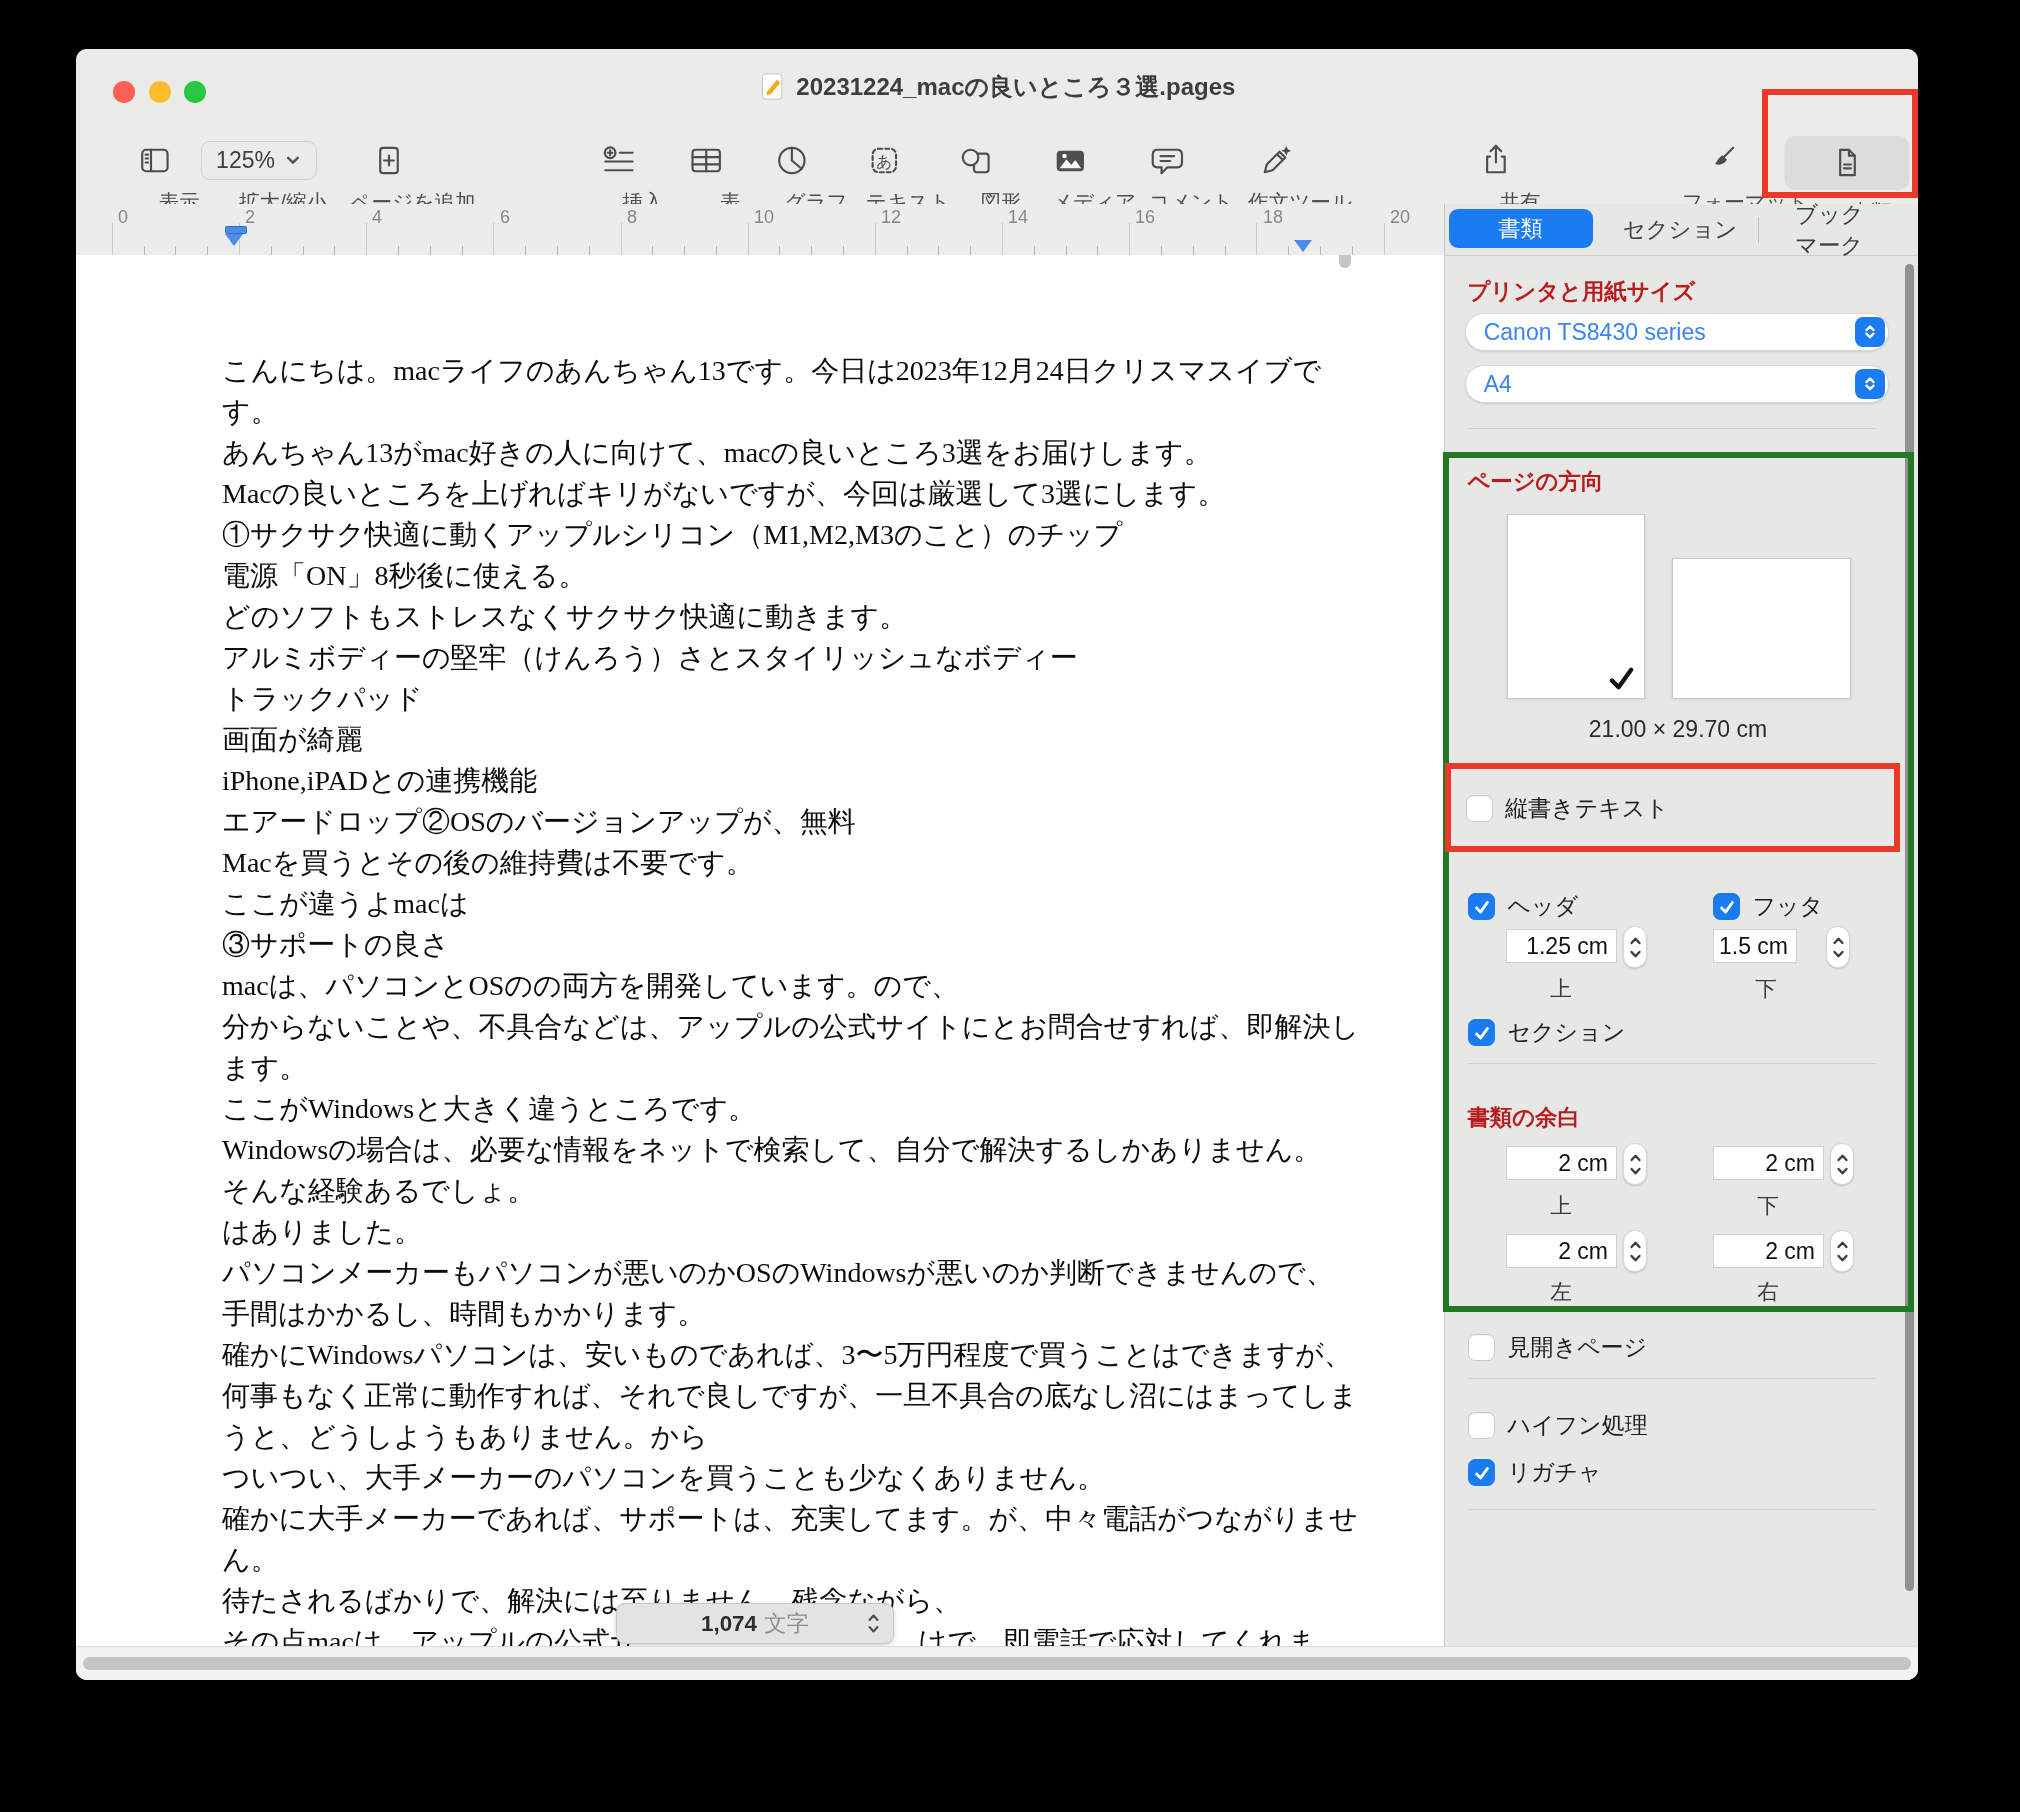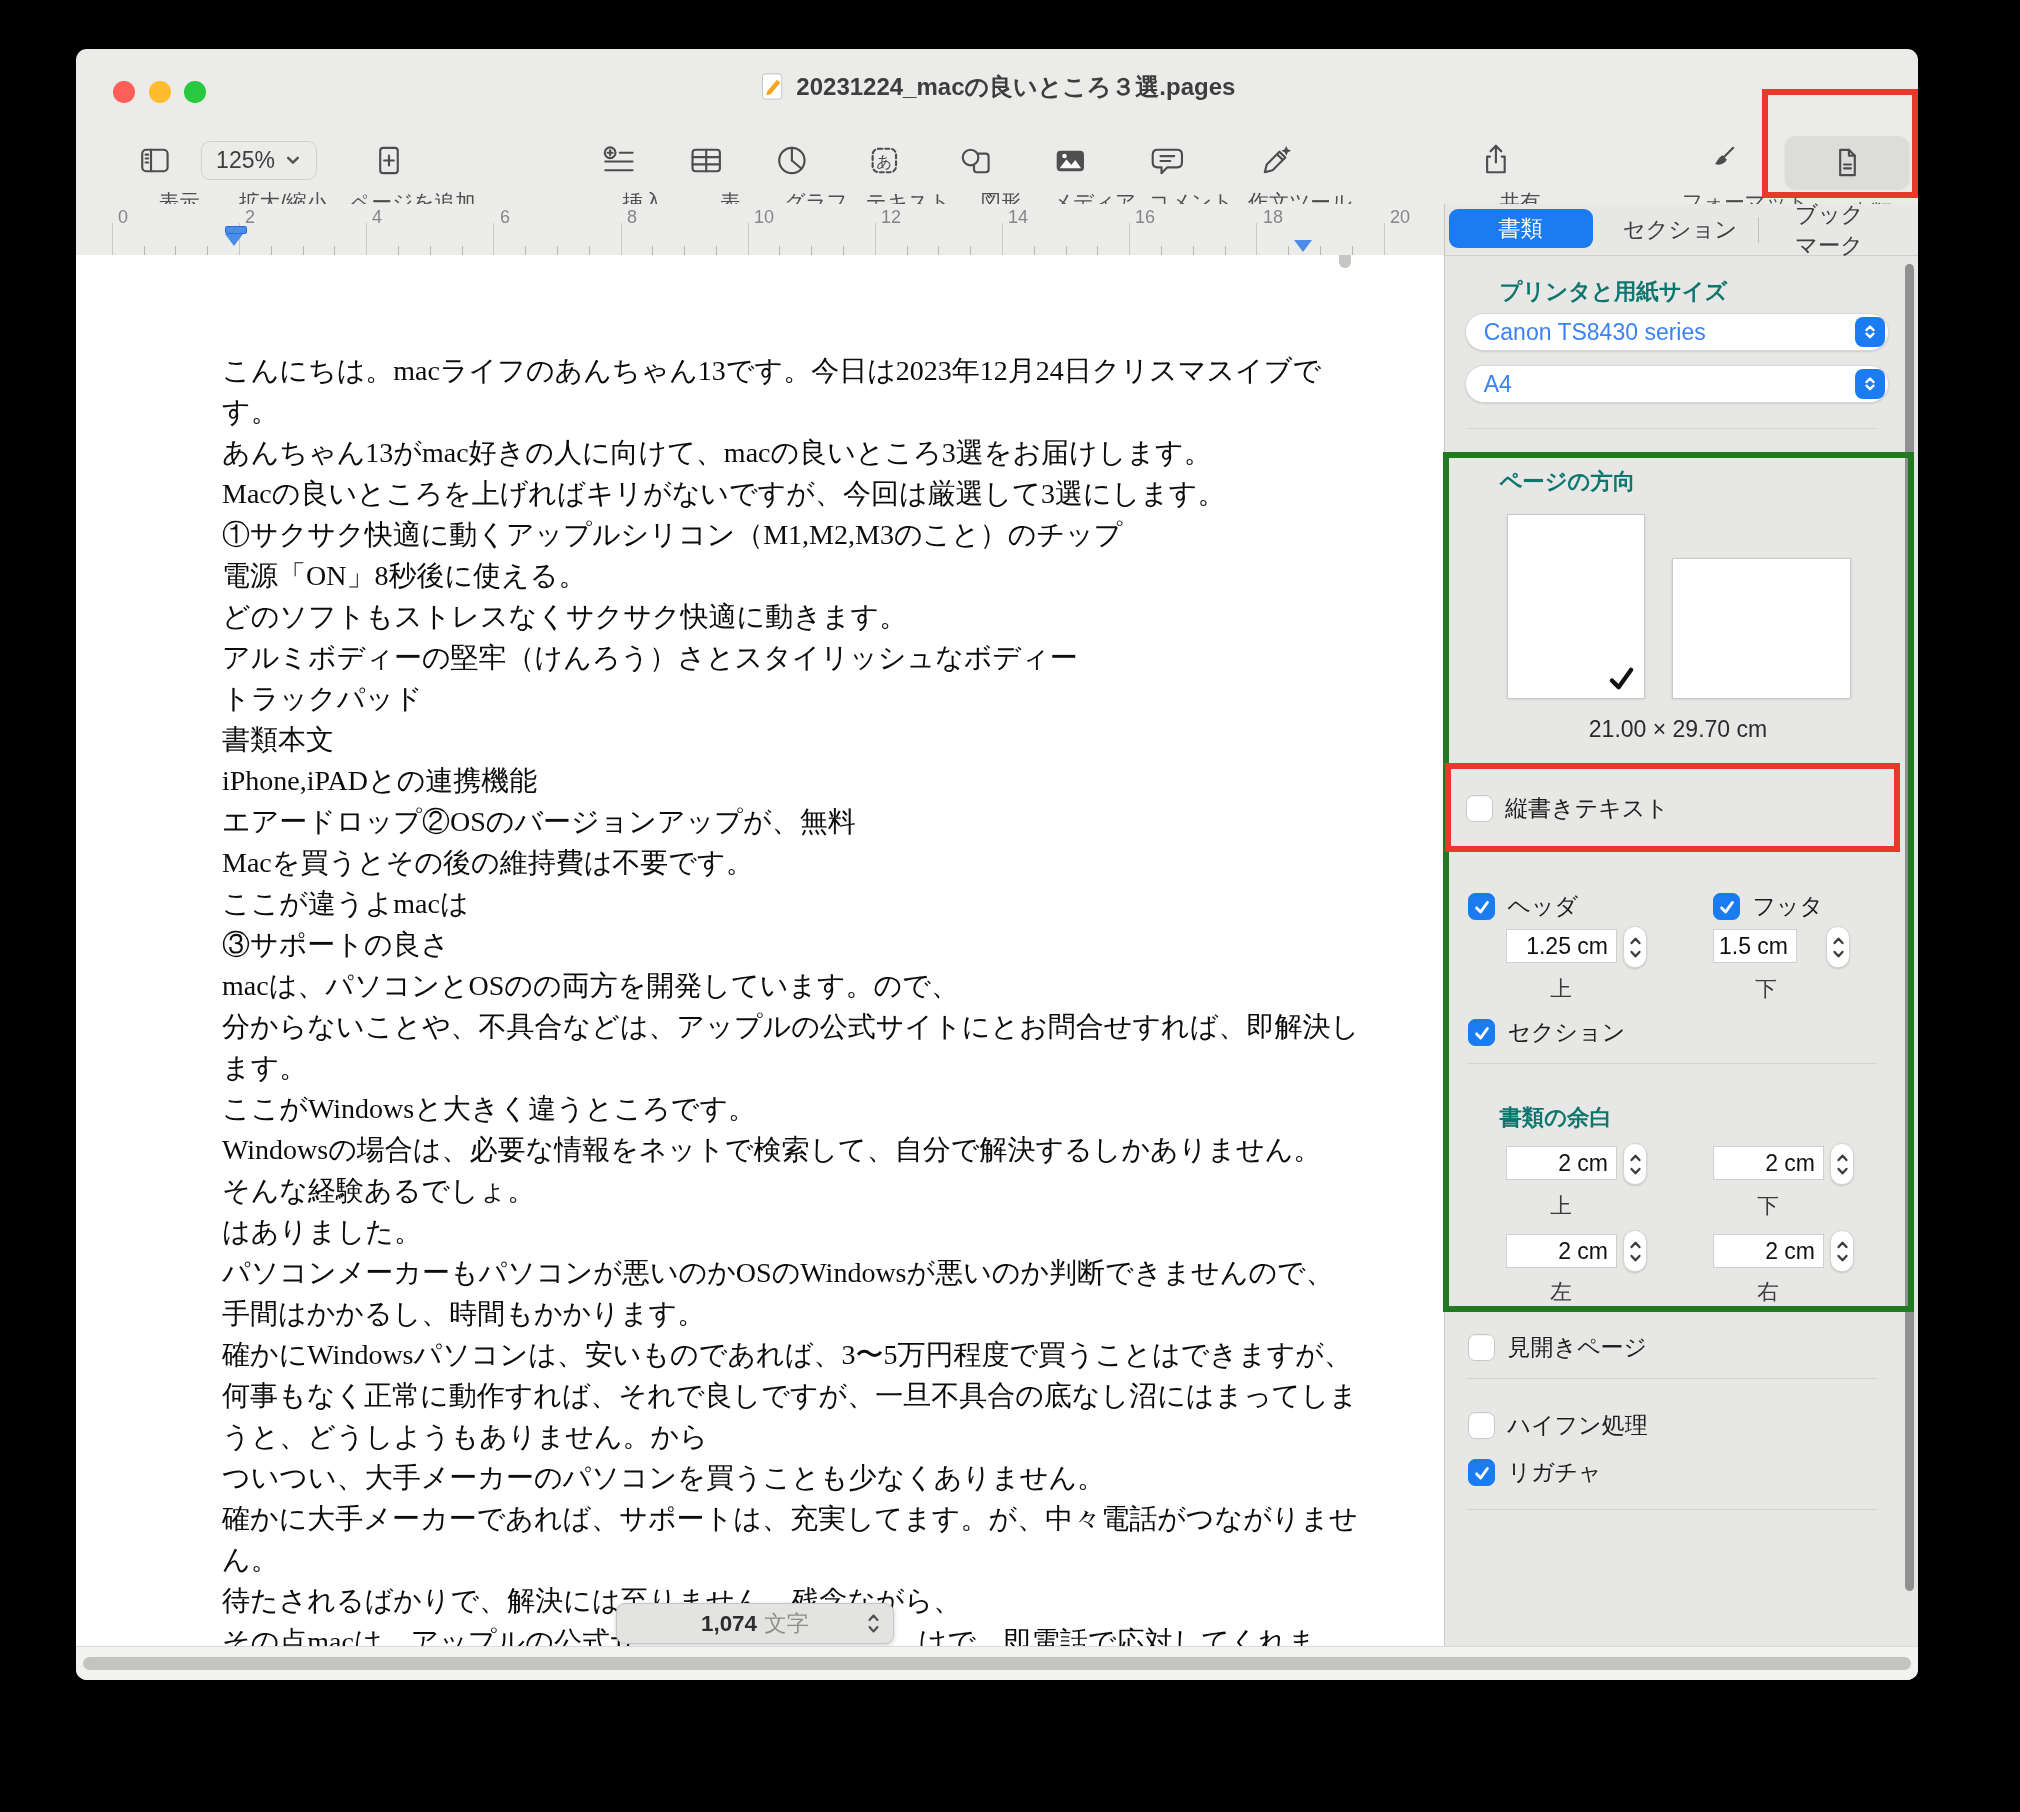--- a/index.html
+++ b/index.html
@@ -62,21 +62,21 @@
   
   .sidebar{position:absolute;left:1368px;top:155px;width:474px;height:1442px;background:#e7e7e6;
            border-left:0.9px solid #c6c6c5;box-sizing:border-box;}
   .tabsrow{position:absolute;left:0;top:0;width:100%;height:51px;border-bottom:0.9px solid #cfcfce;}
   .tabpill{position:absolute;left:3.6px;top:4.5px;width:144px;height:39px;border-radius:9px;background:#1a7cf0;
            color:#fff;font-size:22.4px;display:flex;align-items:center;justify-content:center;}
   .tabplain{position:absolute;top:0;height:51px;display:flex;align-items:center;justify-content:center;
             font-size:22.4px;color:#3e3e3e;transform:translateX(-50%);}
   .tabdiv{position:absolute;left:313px;top:12.5px;width:0.9px;height:26px;background:#c2c2c1;}
 
-  .sec-title{position:absolute;font-size:22.4px;font-weight:700;color:#0f766e;margin-left:32px;}
+  .sec-title{position:absolute;font-size:22.4px;font-weight:700;color:#b91c1c;}
   .sdivider{position:absolute;left:22.4px;width:410px;height:0.9px;background:#d3d3d2;}
 
   .dropdown{position:absolute;left:19.7px;width:424px;height:38px;background:#fff;border-radius:19px;
             border:0.9px solid #d8d8d7;box-shadow:0 0.9px 1.8px rgba(0,0,0,.12);box-sizing:border-box;
             display:flex;align-items:center;padding-left:18px;font-size:23px;color:#3b82f6;}
   .dd-chev{position:absolute;right:2.7px;top:2.7px;width:30px;height:30px;border-radius:8px;background:#1a7cf0;
            display:flex;align-items:center;justify-content:center;}
   .dd-chev svg{width:16px;height:19.7px;stroke:#fff;fill:none;stroke-width:2.6;stroke-linecap:round;stroke-linejoin:round;}
 
   .thumb-page{position:absolute;background:#fff;border:0.9px solid #c9c9c8;box-shadow:0 0.9px 2.7px rgba(0,0,0,.14);}
@@ -329,21 +329,21 @@
     <div class="doctext">
         <div class="doc-line">こんにちは。macライフのあんちゃん13です。今日は2023年12月24日クリスマスイブで</div>
         <div class="doc-line">す。</div>
         <div class="doc-line">あんちゃん13がmac好きの人に向けて、macの良いところ3選をお届けします。</div>
         <div class="doc-line">Macの良いところを上げればキリがないですが、今回は厳選して3選にします。</div>
         <div class="doc-line">①サクサク快適に動くアップルシリコン（M1,M2,M3のこと）のチップ</div>
         <div class="doc-line">電源「ON」8秒後に使える。</div>
         <div class="doc-line">どのソフトもストレスなくサクサク快適に動きます。</div>
         <div class="doc-line">アルミボディーの堅牢（けんろう）さとスタイリッシュなボディー</div>
         <div class="doc-line">トラックパッド</div>
-        <div class="doc-line">書類本文</div>
+        <div class="doc-line">画面が綺麗</div>
         <div class="doc-line">iPhone,iPADとの連携機能</div>
         <div class="doc-line">エアードロップ②OSのバージョンアップが、無料</div>
         <div class="doc-line">Macを買うとその後の維持費は不要です。</div>
         <div class="doc-line">ここが違うよmacは</div>
         <div class="doc-line">③サポートの良さ</div>
         <div class="doc-line">macは、パソコンとOSのの両方を開発しています。ので、</div>
         <div class="doc-line">分からないことや、不具合などは、アップルの公式サイトにとお問合せすれば、即解決し</div>
         <div class="doc-line">ます。</div>
         <div class="doc-line">ここがWindowsと大きく違うところです。</div>
         <div class="doc-line">Windowsの場合は、必要な情報をネットで検索して、自分で解決するしかありません。</div>

